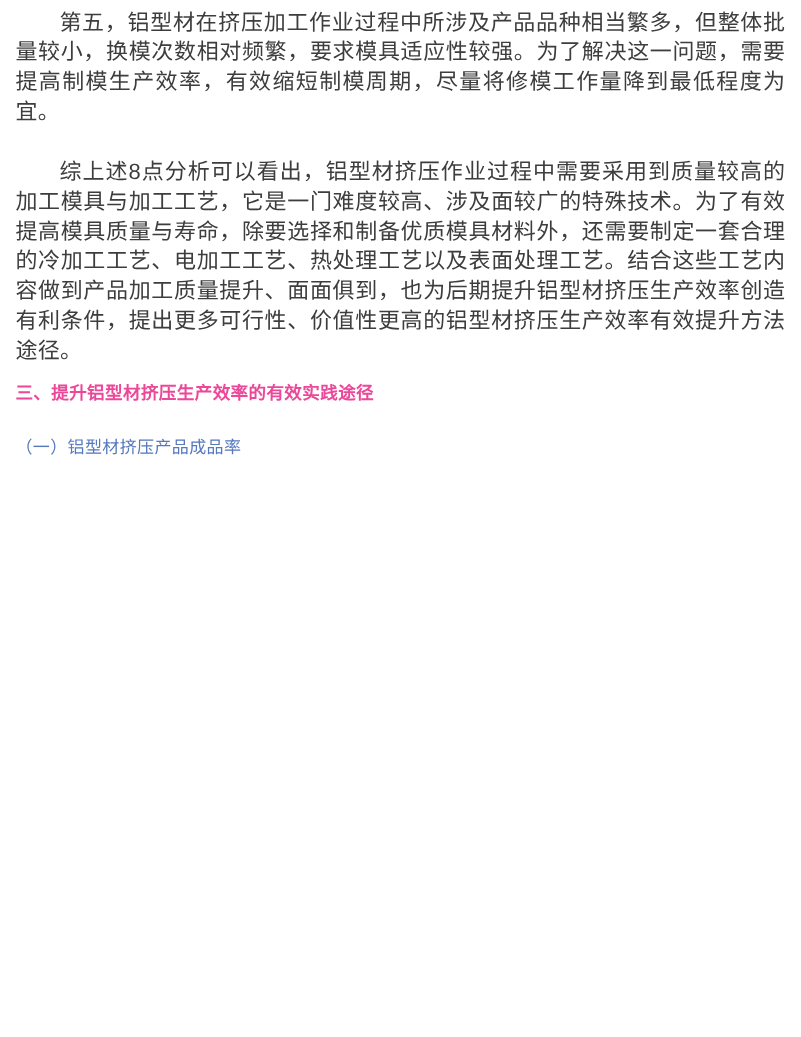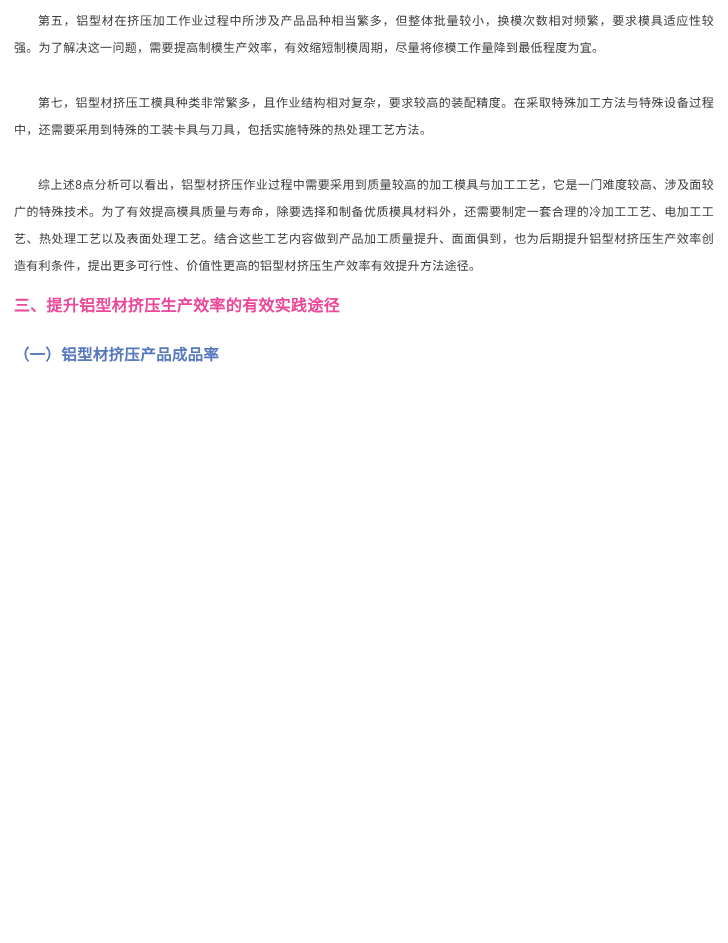--- a/index.html
+++ b/index.html
@@ -8,57 +8,56 @@
     width: 728px;
     min-height: 943px;
     margin: 0 auto;
     padding: 8px 14px 10px 14px;
     font-family: "Liberation Sans", "DejaVu Sans", sans-serif;
     color: #3d3d3d;
     background: #ffffff;
   }
   .article { width: 700px; }
   p.body-para {
-    font-size: 12px;
+    font-size: 20px;
     line-height: 27px;
     text-align: justify;
     text-indent: 2em;
     color: #3d3d3d;
     margin-bottom: 28px;
     letter-spacing: 0.3px;
   }
   p.body-para.tight { margin-bottom: 0; margin-top: 12px; }
   h2.section-heading {
     font-size: 16px;
     line-height: 27px;
     font-weight: bold;
     color: #ec4899;
     margin-top: 12px;
     margin-bottom: 0;
     letter-spacing: 0.3px;
   }
   h3.sub-heading {
     font-size: 15.5px;
     line-height: 27px;
-    font-weight: bold;
+    font-weight: normal;
     color: #5678be;
     margin-top: 22px;
     margin-bottom: 1px;
     letter-spacing: 0.3px;
   }
 </style>
 </head>
 <body>
 
 <div class="article">
 
   <p class="body-para">第五，铝型材在挤压加工作业过程中所涉及产品品种相当繁多，但整体批量较小，换模次数相对频繁，要求模具适应性较强。为了解决这一问题，需要提高制模生产效率，有效缩短制模周期，尽量将修模工作量降到最低程度为宜。</p>
 
 
-  <p class="body-para">第七，铝型材挤压工模具种类非常繁多，且作业结构相对复杂，要求较高的装配精度。在采取特殊加工方法与特殊设备过程中，还需要采用到特殊的工装卡具与刀具，包括实施特殊的热处理工艺方法。</p>
 
 
   <p class="body-para tight">综上述8点分析可以看出，铝型材挤压作业过程中需要采用到质量较高的加工模具与加工工艺，它是一门难度较高、涉及面较广的特殊技术。为了有效提高模具质量与寿命，除要选择和制备优质模具材料外，还需要制定一套合理的冷加工工艺、电加工工艺、热处理工艺以及表面处理工艺。结合这些工艺内容做到产品加工质量提升、面面俱到，也为后期提升铝型材挤压生产效率创造有利条件，提出更多可行性、价值性更高的铝型材挤压生产效率有效提升方法途径。</p>
 
   <h2 class="section-heading">三、提升铝型材挤压生产效率的有效实践途径</h2>
 
 
   <h3 class="sub-heading">（一）铝型材挤压产品成品率</h3>
 
 

